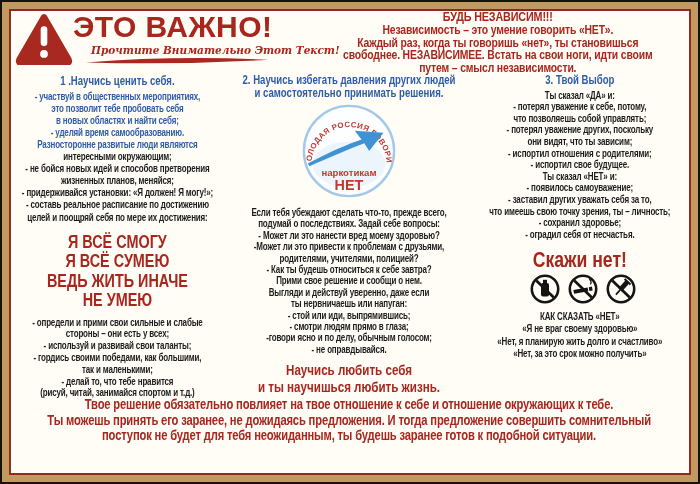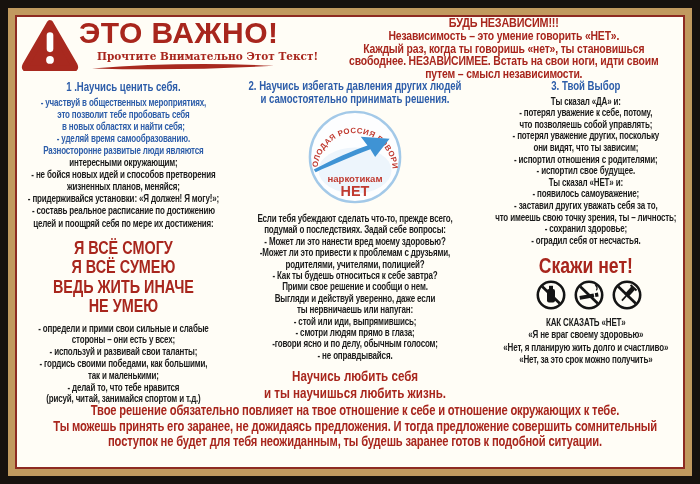--- a/index.html
+++ b/index.html
@@ -2,34 +2,34 @@
 <html style="--red: #a8261d; --blue: #2d5da9; --ink: #1b1b1b; --tan: #c19a5f; --maroon: #8e2b22; --logo-red: #c03a30; --logo-blue: #3f93d4;"><head>
 <meta charset="utf-8">
 <style>
   :root{
     --red:#a8261d; --blue:#2d5da9; --ink:#1b1b1b;
     --tan:#c19a5f; --maroon:#8e2b22; --logo-red:#c03a30; --logo-blue:#3f93d4;
   }
   *{margin:0;padding:0;box-sizing:border-box;}
   html,body{width:700px;height:484px;}
   body{font-family:"Liberation Sans",sans-serif;background:#fff;}
-  .frame{width:700px;height:484px;background:#17120e;padding:8px;}
+  .frame{width:700px;height:484px;background:#17120e;padding:2px;}
   .frame-tan{width:100%;height:100%;background:var(--tan,#c19a5f);padding:7px;}
   .sheet{width:100%;height:100%;background:#fffdf6;border:2px solid var(--maroon,#8e2b22);
          position:relative;overflow:hidden;}
   .abs{position:absolute;}
   .pre{white-space:pre-line;}
   .condense{transform:scaleX(0.8);transform-origin:left top;text-align:center;}
   .red{color:var(--red,#a8261d);}
   .blue{color:var(--blue,#2d5da9);}
   .ink{color:var(--ink,#1b1b1b);}
 
   .warning-icon{left:4px;top:2px;width:58px;height:52px;}
   .main-title{left:62px;top:-2px;font-size:30px;font-weight:800;letter-spacing:0.5px;line-height:36px;}
-  .subtitle{left:80px;top:33px;font-size:10.5px;font-weight:bold;
+  .subtitle{left:80px;top:33px;font-size:10.5px;font-weight:bold;font-style:italic;
             font-family:"DejaVu Serif",serif;}
   .swoosh{left:60px;top:47px;width:212px;height:7px;}
 
   .intro{left:292px;top:0;width:487px;font-weight:bold;font-size:13px;line-height:12.4px;letter-spacing:-0.2px;}
   .intro-title{font-size:13.5px;margin-bottom:1px;}
 
   .colhead{font-size:12px;font-weight:bold;line-height:12.6px;margin-bottom:3px;}
   .bullets{font-weight:bold;font-size:10px;line-height:12.1px;letter-spacing:-0.2px;}
 
   .col1{left:0;top:64px;width:266px;}

